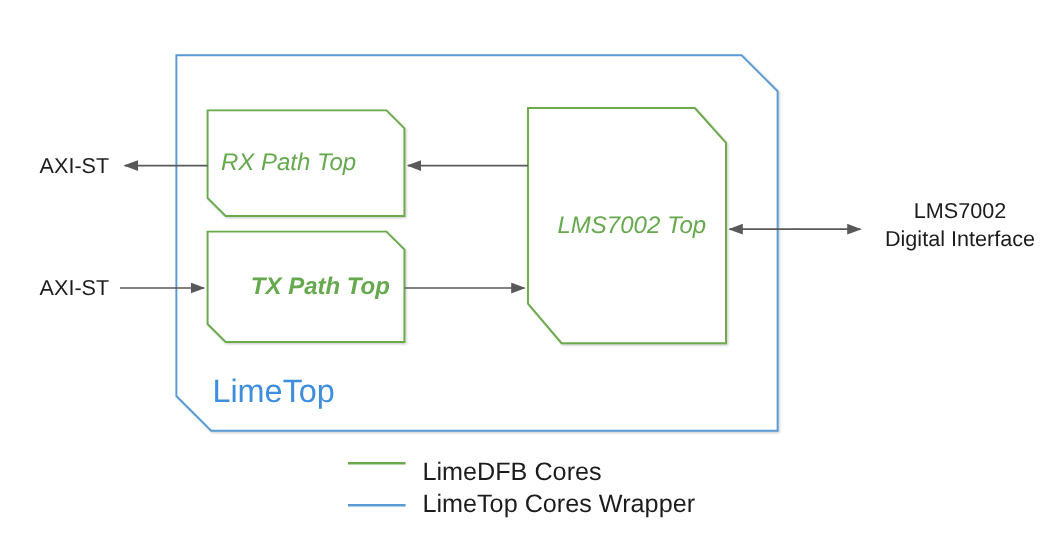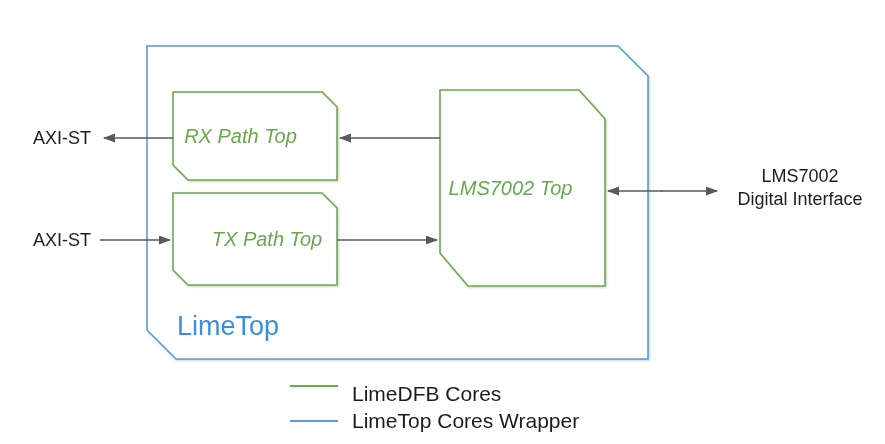--- a/index.html
+++ b/index.html
@@ -54,23 +54,23 @@
     <line x1="290" y1="386" x2="338" y2="386" stroke-width="2" stroke="#6aaa4b"></line>
     <line x1="290" y1="421" x2="338" y2="421" stroke-width="2" stroke="#5b9bd5"></line>
   </svg>
 
   <div class="lbl port-label" style="left:26px; top:128px; width:72px;">AXI-ST</div>
 
   <div class="lbl port-label" style="left:26px; top:230px; width:72px;">AXI-ST</div>
 
   <div class="lbl block-label" style="left:173px; top:92px; width:135px; height:88px;">RX Path Top</div>
 
-  <div class="lbl block-label" style="left:173px; top:193px; width:188px; height:92px;">TX Path Top</div>
+  <div class="lbl block-label" style="left:173px; top:193px; width:188px; height:92px;font-weight:bold;">TX Path Top</div>
 
-  <div class="lbl block-label" style="left:428px; top:90px; width:165px; height:196px;">LMS7002 Top</div>
+  <div class="lbl block-label" style="left:444px; top:90px; width:165px; height:196px;">LMS7002 Top</div>
 
   <div class="lbl wrapper-label" style="left:177px; top:311px;text-align:right;">LimeTop</div>
 
   <div class="lbl iface-label" style="left:713px; top:165px; width:174px;">
     <div>LMS7002</div>
     <div>Digital Interface</div>
   </div>
 
   <div class="lbl legend-label" style="left:352px; top:382px;text-align:center;">LimeDFB Cores</div>
 

